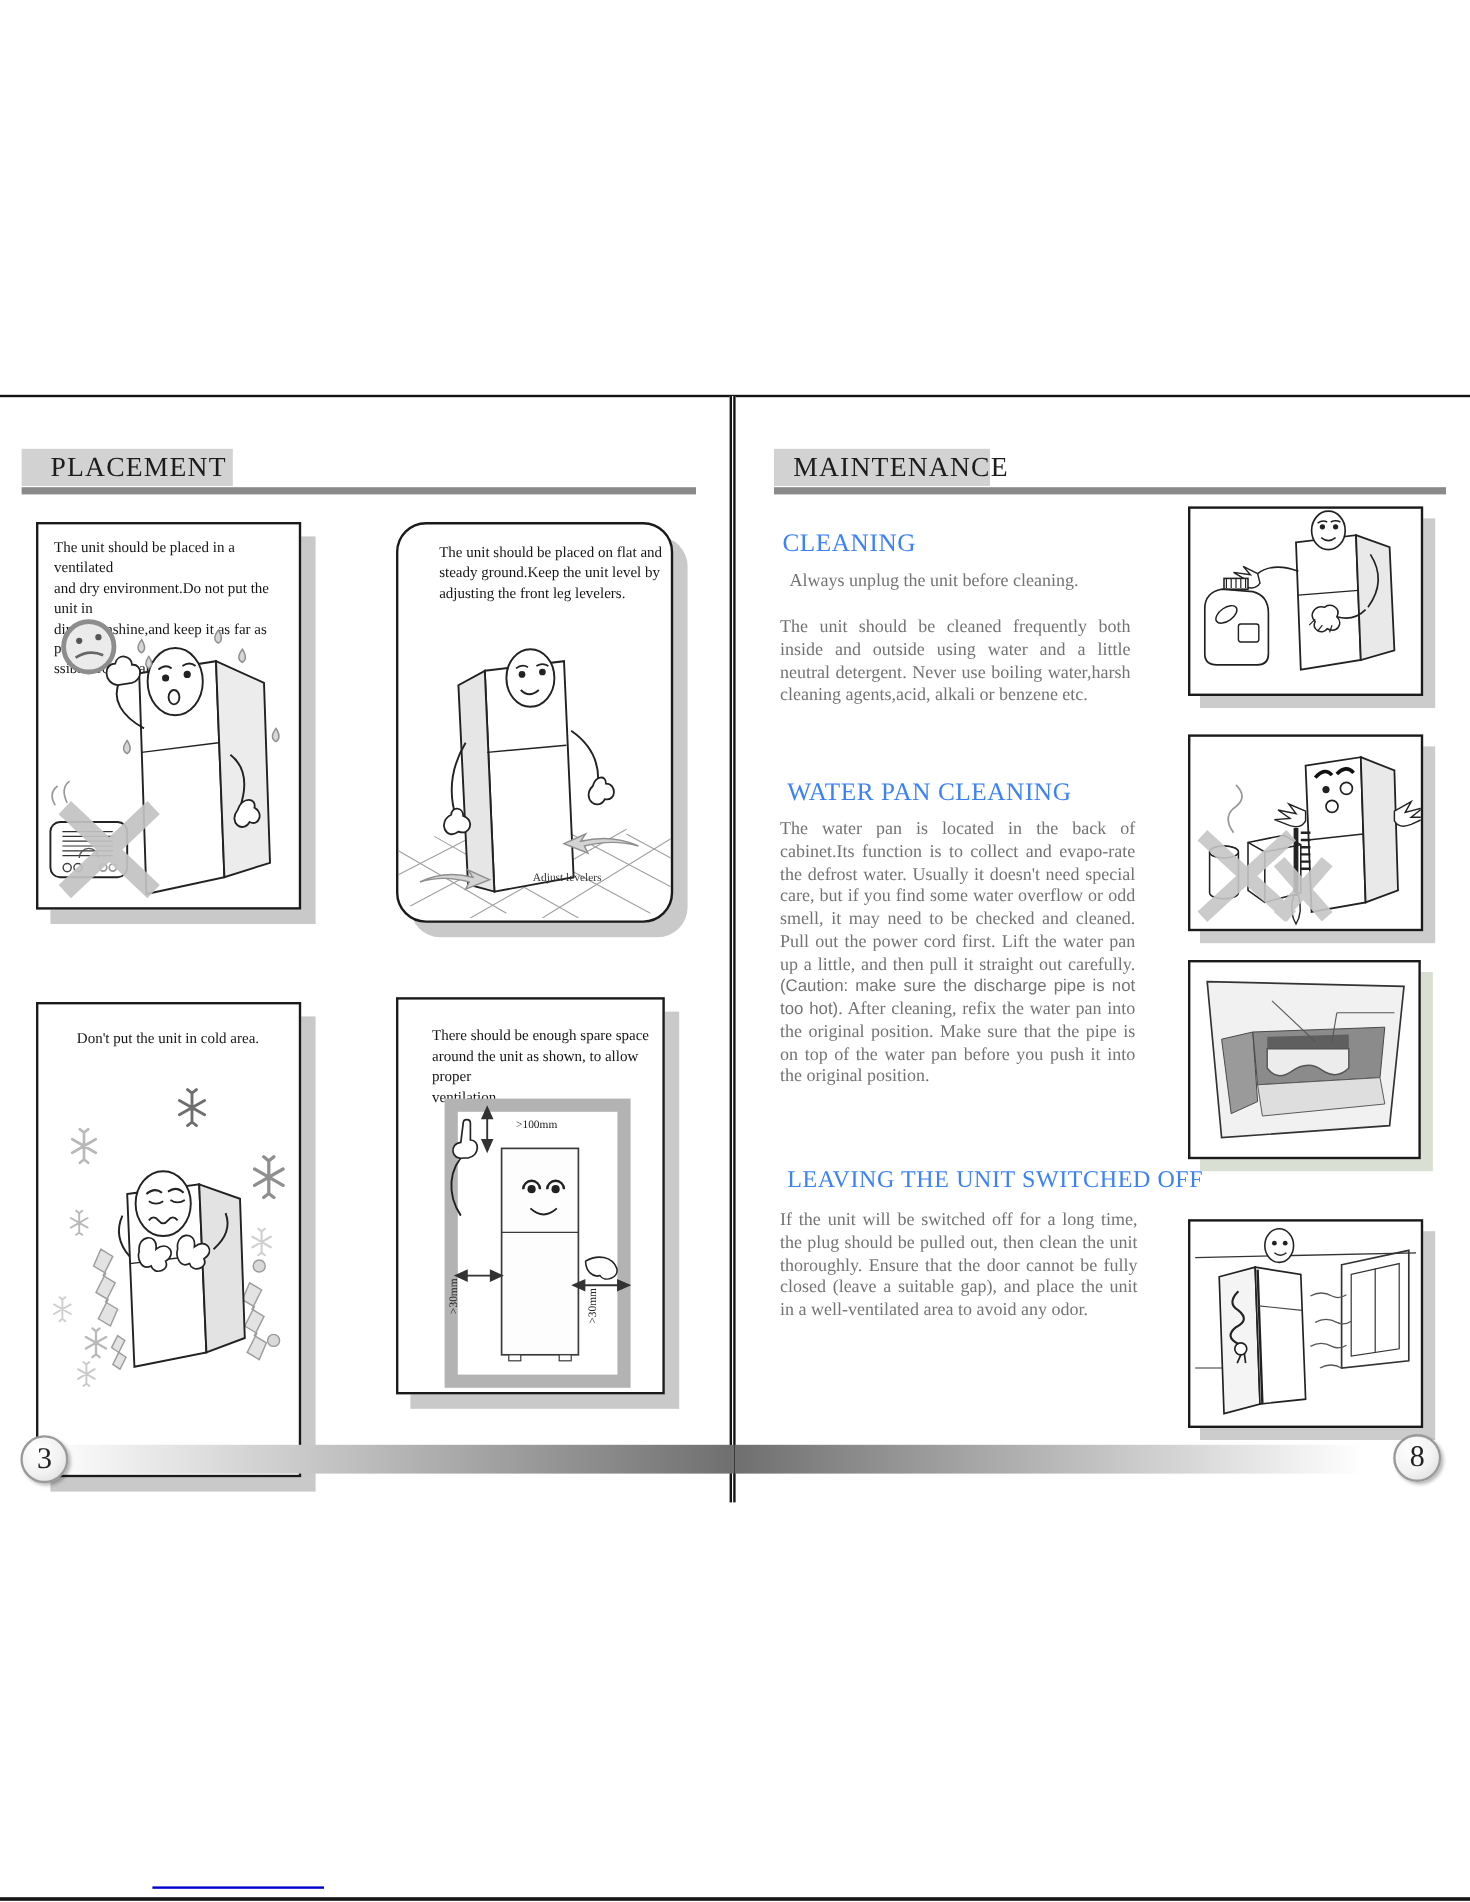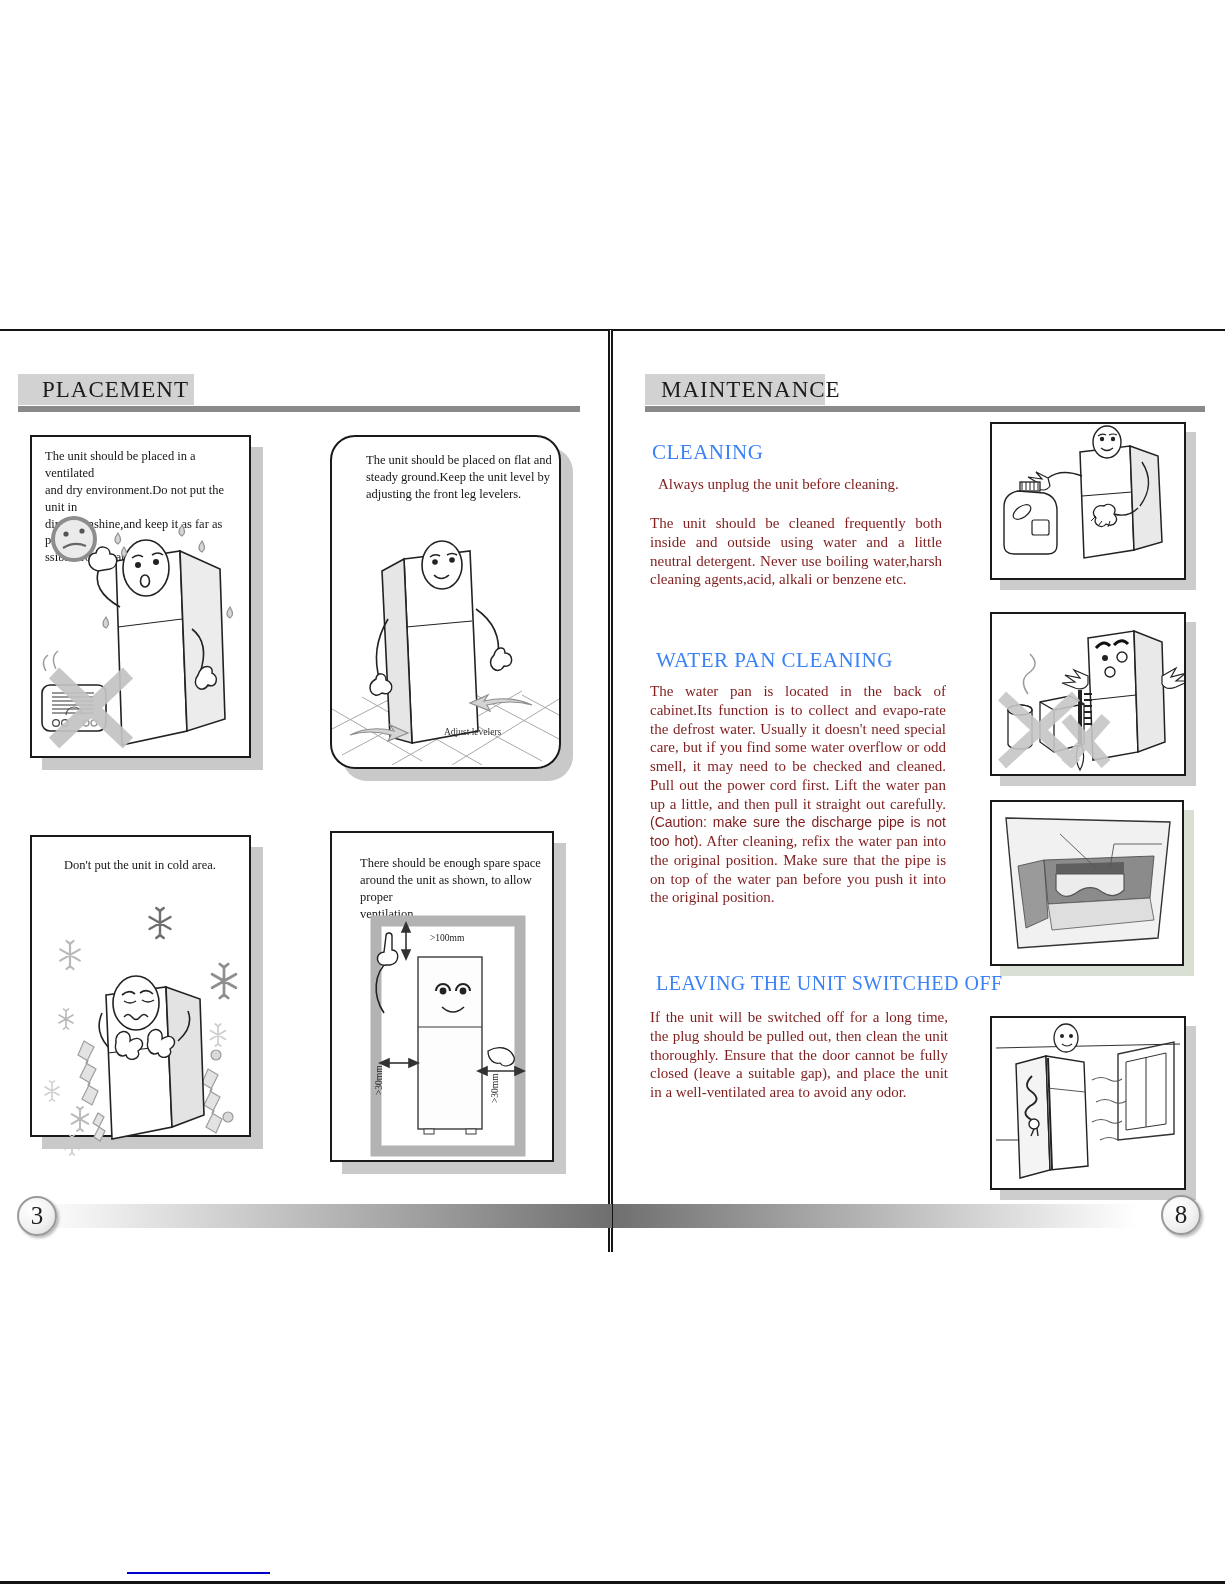--- a/index.html
+++ b/index.html
@@ -19,21 +19,21 @@
       font-size:23px;letter-spacing:1px;color:#1c1c1c;padding-left:24px;}
   .rule{height:6px;background:#8a8a8a;}
   
   .panel{background:#fff;border:2px solid #1a1a1a;box-shadow:12px 12px 0 #c9c9c9;box-sizing:border-box;}
   .panel-text{font-size:12.5px;line-height:1.35;color:#161616;white-space:pre-line;}
   .caption{font-size:9.5px;color:#333;}
   .mm-label{font-size:9.5px;color:#222;font-family:"Liberation Serif",serif;}
   .rot{transform:rotate(-90deg);transform-origin:left top;}
   
   .h-serif{font-size:21px;letter-spacing:.5px;color:#3b82f6;font-weight:normal;}
-  .para{font-size:15px;line-height:1.25;color:#7f1d1d;text-align:justify;}
+  .para{font-size:15px;line-height:1.25;color:#737373;text-align:justify;}
   .para.single{text-align:left;}
   .caution{font-family:"Liberation Sans",sans-serif;font-size:14px;}
   
   .illus{background:#fff;border:2px solid #1a1a1a;box-shadow:10px 10px 0 #cccccc;box-sizing:border-box;}
   .illus.greenish{box-shadow:10px 10px 0 #d9dfd2;}
   .illus svg, .panel svg{display:block;}
   
   .bar-left{left:36px;top:1204px;width:576px;height:24px;background:linear-gradient(to right,#ffffff,#6f6f6f);}
   .bar-right{left:613px;top:1204px;width:556px;height:24px;background:linear-gradient(to right,#6f6f6f,#ffffff 94%);}
   .page-num{width:40px;height:40px;border-radius:50%;border:2px solid #9a9a9a;box-sizing:border-box;
@@ -150,21 +150,21 @@
     <path d="M162,146 c-10,10 4,22 10,11 c10,2 10,-13 1,-13 c0,-8 -9,-6 -11,2z" fill="#fff" stroke="#222" stroke-width="1.5"></path>
 
     <g fill="#d4d4d4" stroke="#8f8f8f" stroke-width="1.2">
       <path d="M18,226 q20,-10 44,-4 l-4,-6 l18,8 l-20,8 l3,-6 q-22,-6 -41,0z"></path>
       <path d="M200,196 q-22,-10 -48,-4 l4,-6 l-18,8 l20,8 l-3,-6 q24,-6 45,0z"></path>
     </g>
   </svg>
   <span class="abs caption" style="left:112px;top:290px;">Adjust levelers</span>
 </div>
 
-<div class="abs panel" style="left:30px;top:835px;width:221px;height:302px;">
+<div class="abs panel" style="left:30px;top:835px;width:221px;height:396px;">
   <div class="abs panel-text" style="left:32px;top:20px;width:180px;">Don't put the unit in cold area.</div>
   <svg class="abs" style="left:0;top:46px;" width="217" height="276" viewBox="0 0 217 276">
     <defs>
       <g id="flake" stroke-linecap="round" fill="none">
         <path d="M0,-8 V8 M-7,-4 L7,4 M-7,4 L7,-4 M0,-8 l-2.5,-2 M0,-8 l2.5,-2 M0,8 l-2.5,2 M0,8 l2.5,2"></path>
       </g>
     </defs>
     <use href="#flake" x="0" y="0" transform="translate(128,40) scale(1.5)" stroke="#6e6e6e" stroke-width="1.6"></use>
     <use href="#flake" x="0" y="0" transform="translate(38,72) scale(1.4)" stroke="#b9b9b9" stroke-width="1.6"></use>
     <use href="#flake" x="0" y="0" transform="translate(192,98) scale(1.7)" stroke="#8f8f8f" stroke-width="1.6"></use>

